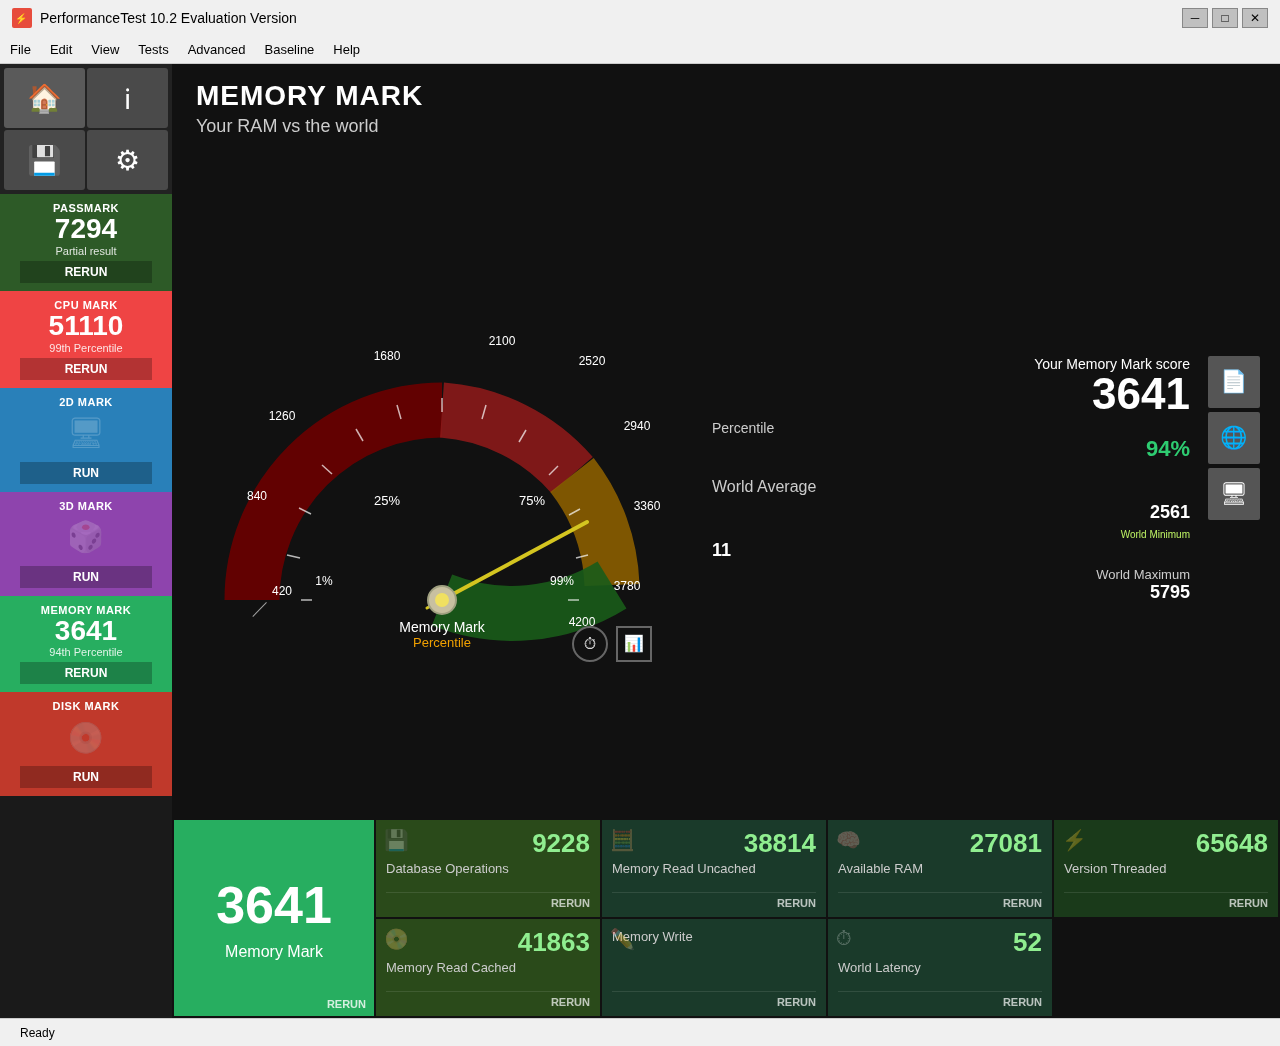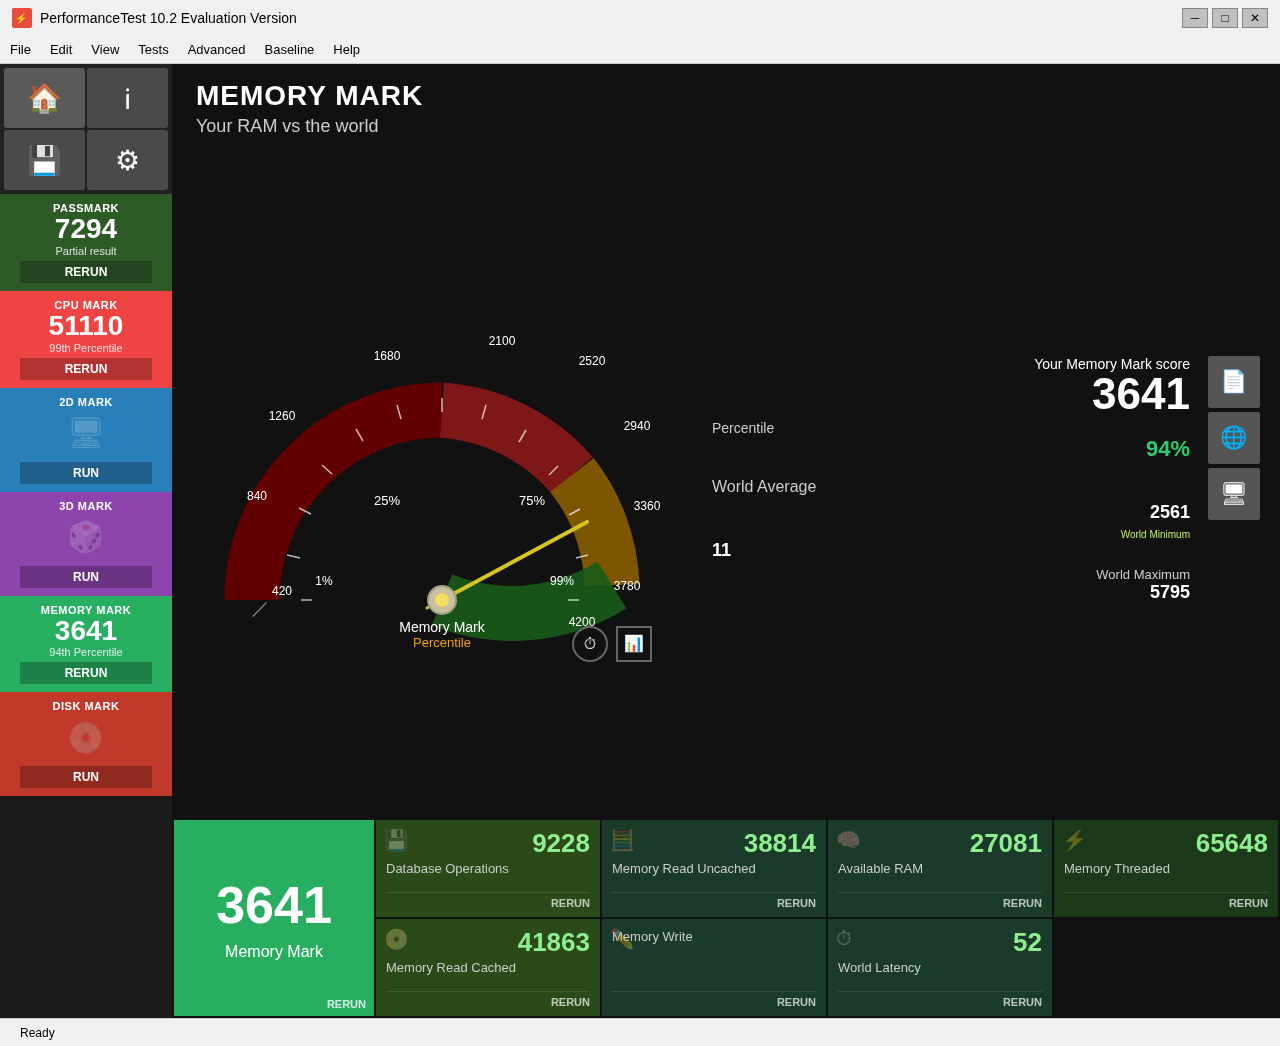--- a/index.html
+++ b/index.html
@@ -340,21 +340,21 @@
       <div class="grid-cell" style="background:#1a3a2a;">
         <span class="cell-icon">🧠</span>
         <div class="cell-score">27081</div>
         <div class="cell-label">Available RAM</div>
         <div class="cell-rerun">RERUN</div>
       </div>
 
       <div class="grid-cell" style="background:#1a3a1a;">
         <span class="cell-icon">⚡</span>
         <div class="cell-score">65648</div>
-        <div class="cell-label">Memory Threaded</div>
+        <div class="cell-label">Version Threaded</div>
         <div class="cell-rerun">RERUN</div>
       </div>
 
       <div class="grid-cell" style="background:#2a4a1a;">
         <span class="cell-icon">📀</span>
         <div class="cell-score">41863</div>
         <div class="cell-label">Memory Read Cached</div>
         <div class="cell-rerun">RERUN</div>
       </div>
 

